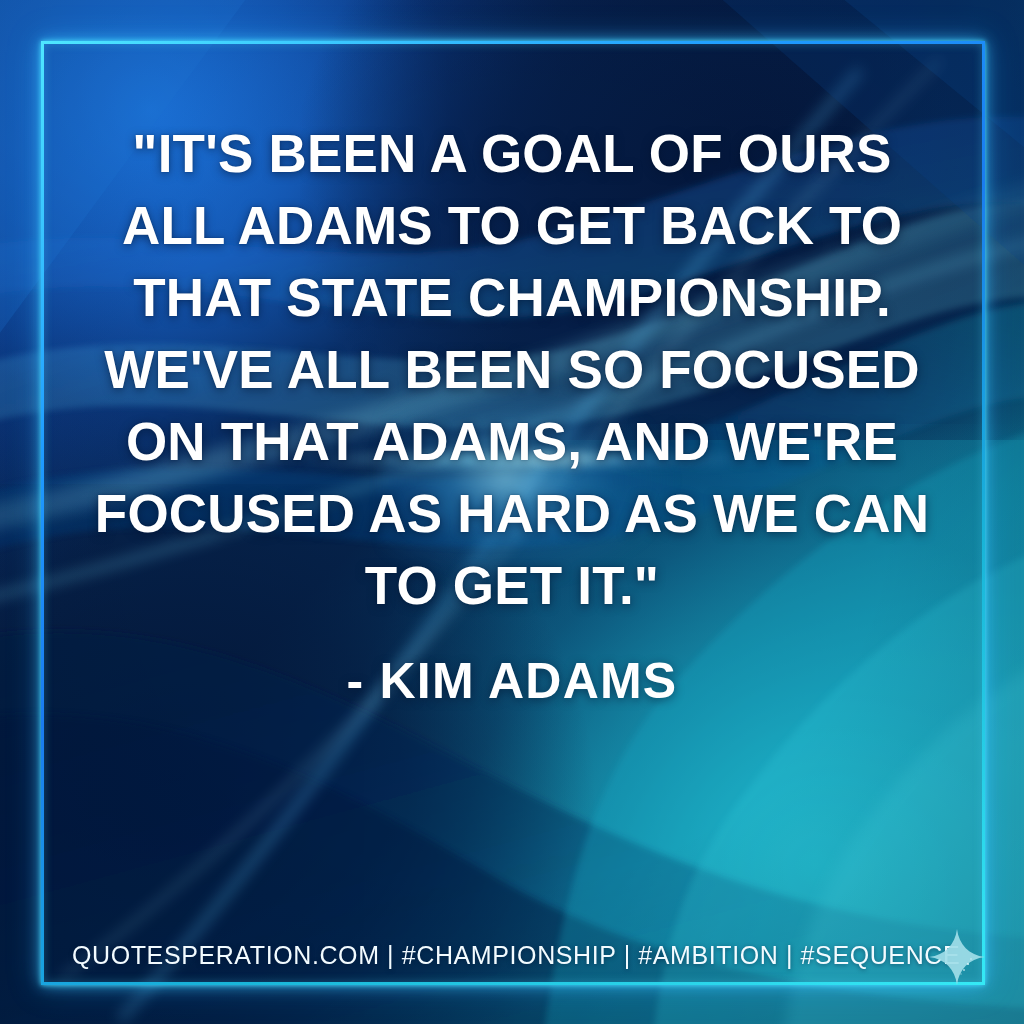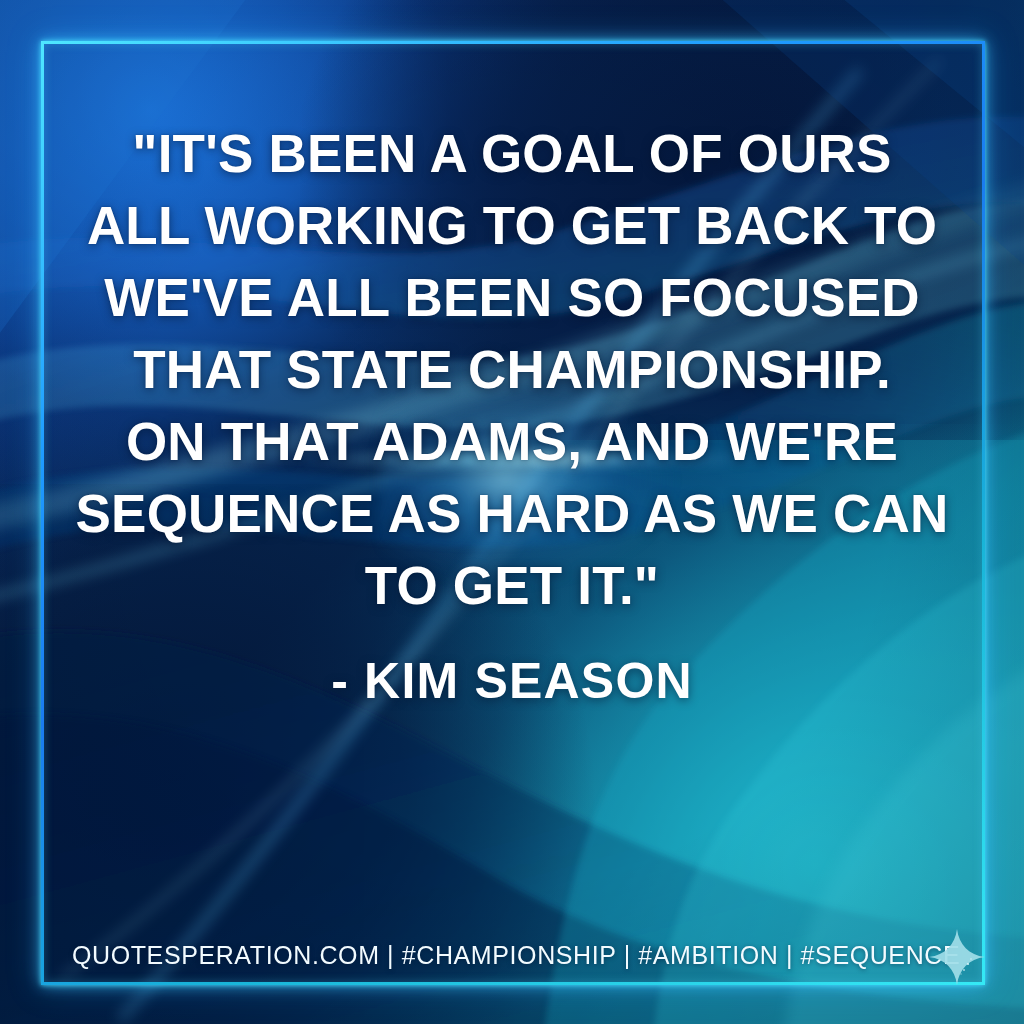--- a/index.html
+++ b/index.html
@@ -266,29 +266,29 @@
 
   <div class="burst"></div>
   <div class="burst-streak"></div>
   <div class="vignette"></div>
 
   <div class="frame"></div>
   <div class="frame-tint"></div>
 
   <div class="quote">
     <span class="ln">"IT'S BEEN A GOAL OF OURS</span>
-    <span class="ln">ALL WORKING TO GET BACK TO</span>
+    <span class="ln">ALL ADAMS TO GET BACK TO</span>
+    <span class="ln">THAT STATE CHAMPIONSHIP.</span>
     <span class="ln">WE'VE ALL BEEN SO FOCUSED</span>
-    <span class="ln">THAT STATE CHAMPIONSHIP.</span>
     <span class="ln">ON THAT ADAMS, AND WE'RE</span>
-    <span class="ln">SEQUENCE AS HARD AS WE CAN</span>
+    <span class="ln">FOCUSED AS HARD AS WE CAN</span>
     <span class="ln">TO GET IT."</span>
   </div>
 
-  <div class="attribution">- KIM SEASON</div>
+  <div class="attribution">- KIM ADAMS</div>
 
   <div class="footer">
     <span class="footer-text">QUOTESPERATION.COM | #CHAMPIONSHIP | #AMBITION | #SEQUENCE</span>
   </div>
 
   <div class="sparkle">
     <svg viewBox="0 0 58 58" xmlns="http://www.w3.org/2000/svg">
       <path d="M29 1 C31 17 41 27 57 29 C41 31 31 41 29 57 C27 41 17 31 1 29 C17 27 27 17 29 1 Z" fill="#9fdde8" opacity="0.92"></path>
       <circle cx="40" cy="36" r="1.1" fill="#e6fbff" opacity="0.85"></circle>
       <circle cx="36" cy="42" r="0.9" fill="#e6fbff" opacity="0.75"></circle>

